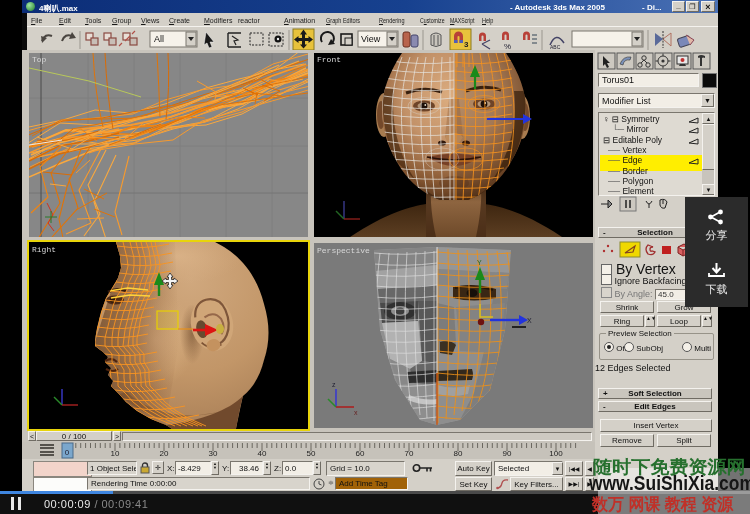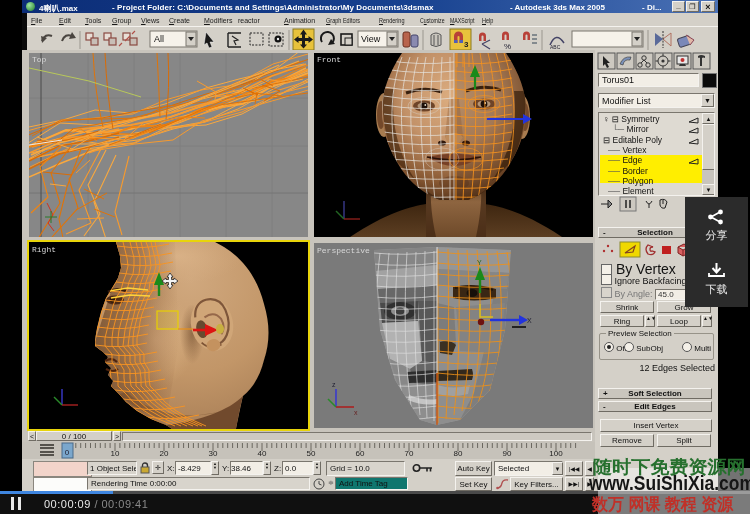--- a/index.html
+++ b/index.html
@@ -7,21 +7,20 @@
 .btn{position:absolute;background:#d4d0c8;border-top:1px solid #f4f2ee;border-left:1px solid #f4f2ee;border-right:1px solid #6f6b63;border-bottom:1px solid #6f6b63;font-size:8px;color:#111;text-align:center;box-sizing:border-box}
 .inset{position:absolute;background:#e9e5dd;border-top:1px solid #7a766e;border-left:1px solid #7a766e;border-right:1px solid #f4f2ee;border-bottom:1px solid #f4f2ee;font-size:8px;color:#111;box-sizing:border-box}
 .lbl{position:absolute;font-size:8px;color:#111;white-space:nowrap}
 .mnu{position:absolute;font-size:7px;font-weight:normal;color:#1a1a1a;white-space:nowrap;top:3.5px;letter-spacing:0}
 </style></head>
 <body>
 
 <div class="abs" style="left:22px;top:0;width:696px;height:13px;background:linear-gradient(90deg,#0c2d77 0%,#17418f 55%,#4a71b5 100%)">
  <div class="abs" style="left:4px;top:2px;width:9px;height:9px;border-radius:50%;background:radial-gradient(circle at 35% 35%,#9fe7a0,#1c7a28)"></div>
  <div class="abs" style="left:17px;top:2.5px;font-size:8px;font-weight:bold;color:#fff">4喇叭.max</div>
- <div class="abs" style="left:90px;top:2.5px;font-size:8px;font-weight:bold;color:#fff;letter-spacing:.1px">- Project Folder: C:\Documents and Settings\Administrator\My Documents\3dsmax</div>
  <div class="abs" style="left:488px;top:2.5px;font-size:8px;font-weight:bold;color:#fff">- Autodesk 3ds Max 2005</div>
  <div class="abs" style="left:620px;top:2.5px;font-size:8px;font-weight:bold;color:#fff">- Di...</div>
  <div class="btn" style="left:650px;top:1px;width:13px;height:11px;line-height:8px;font-weight:bold">_</div>
  <div class="btn" style="left:664px;top:1px;width:13px;height:11px;line-height:10px;font-size:7px">❐</div>
  <div class="btn" style="left:679px;top:1px;width:14px;height:11px;line-height:10px;font-weight:bold;font-size:9px">×</div>
 </div>
 
 <div class="abs" style="left:22px;top:13px;width:696px;height:13px;background:#d4d0c8">
  <div class="mnu" style="left:9px"><u>F</u>ile</div>
  <div class="mnu" style="left:37px"><u>E</u>dit</div>
@@ -456,21 +455,21 @@
  <div class="abs" style="left:107px;top:23px;width:13px;height:13px;background:#0a0a0a;border:1px solid #777"></div>
 
  <div class="inset" style="left:3px;top:43px;width:117px;height:15px;background:#f2eee6;line-height:14px;padding-left:3px;font-size:9px">Modifier List</div>
  <div class="btn" style="left:106px;top:44px;width:13px;height:13px;line-height:12px;font-size:7px">▼</div>
 
  <div class="inset" style="left:3px;top:62px;width:117px;height:84px;background:#dedad2;overflow:hidden">
   <div class="abs" style="left:1px;top:1px;width:102px;height:10px;font-size:8.5px;color:#111"><span style="margin-left:3px">♀</span> ⊟ Symmetry</div>
   <div class="abs" style="left:1px;top:11px;width:102px;height:10px;font-size:8.5px;color:#111"><span style="margin-left:12px;color:#555">└─</span> Mirror</div>
   <div class="abs" style="left:1px;top:22px;width:102px;height:10px;font-size:8.5px;color:#111"><span style="margin-left:3px">⊟</span> Editable Poly</div>
   <div class="abs" style="left:1px;top:32px;width:102px;height:10px;font-size:8.5px;color:#111"><span style="margin-left:8px;color:#555">──</span> Vertex</div>
-  <div class="abs" style="left:1px;top:42px;width:102px;height:28px;font-size:8.5px;color:#111;background:#ffee00"><span style="margin-left:8px;color:#555">──</span> Edge</div>
+  <div class="abs" style="left:1px;top:42px;width:102px;height:16px;font-size:8.5px;color:#111;background:#ffee00"><span style="margin-left:8px;color:#555">──</span> Edge</div>
   <div class="abs" style="left:1px;top:53px;width:102px;height:10px;font-size:8.5px;color:#111"><span style="margin-left:8px;color:#555">──</span> Border</div>
   <div class="abs" style="left:1px;top:63px;width:102px;height:10px;font-size:8.5px;color:#111"><span style="margin-left:8px;color:#555">──</span> Polygon</div>
   <div class="abs" style="left:1px;top:73px;width:102px;height:10px;font-size:8.5px;color:#111"><span style="margin-left:8px;color:#555">──</span> Element</div>
   <svg class="abs" style="left:88px;top:2px" width="14" height="76" viewBox="0 0 14 76">
         <g fill="none" stroke="#222" stroke-width="1">
           <path d="M2 7 L11 3 L11 8 Z M2 17 L11 13 L11 18 Z M2 28 L11 24 L11 29 Z M2 48 L11 44 L11 49 Z"></path>
         </g>
       </svg>
   <div class="abs" style="left:103px;top:0;width:13px;height:82px;background:#c8c4bc">
    <div class="btn" style="left:0;top:0;width:13px;height:11px;line-height:10px;font-size:6px">▲</div>
@@ -515,21 +514,21 @@
  <div class="btn" style="left:50px;top:265px;width:10px;height:12px;font-size:5px;line-height:5px">▲▼</div>
  <div class="btn" style="left:62px;top:265px;width:44px;height:12px;line-height:11px">Loop</div>
  <div class="btn" style="left:107px;top:265px;width:10px;height:12px;font-size:5px;line-height:5px">▲▼</div>
 
  <div class="abs" style="left:4px;top:283px;width:113px;height:25px;border:1px solid #979389;border-radius:2px">
   <div class="abs" style="left:6px;top:-5px;background:#d4d0c8;padding:0 2px;font-size:8px;color:#111">Preview Selection</div>
   <div class="abs" style="left:4px;top:8px;font-size:8px;color:#111"><span style="display:inline-block;width:8px;height:8px;border-radius:50%;background:#f4f0e8;border:1px solid #555;vertical-align:-1px;position:relative"><span style="position:absolute;left:2px;top:2px;width:4px;height:4px;border-radius:50%;background:#222"></span></span> Off</div>
   <div class="abs" style="left:24px;top:8px;font-size:8px;color:#111"><span style="display:inline-block;width:8px;height:8px;border-radius:50%;background:#f4f0e8;border:1px solid #555;vertical-align:-1px"></span> SubObj</div>
   <div class="abs" style="left:82px;top:8px;font-size:8px;color:#111"><span style="display:inline-block;width:8px;height:8px;border-radius:50%;background:#f4f0e8;border:1px solid #555;vertical-align:-1px"></span> Multi</div>
  </div>
- <div class="abs" style="left:0;top:313px;width:120px;text-align:right;font-size:9px;color:#111">12 Edges Selected</div>
+ <div class="abs" style="left:0;top:313px;width:120px;text-align:left;font-size:9px;color:#111">12 Edges Selected</div>
 
  <div class="btn" style="left:3px;top:338px;width:114px;height:11px;line-height:10px;font-weight:bold;font-size:8px;background:#c9c5bd"><span style="position:absolute;left:4px">+</span>Soft Selection</div>
  <div class="btn" style="left:3px;top:351px;width:114px;height:11px;line-height:10px;font-weight:bold;font-size:8px;background:#c9c5bd"><span style="position:absolute;left:4px">-</span>Edit Edges</div>
  <div class="btn" style="left:5px;top:369px;width:112px;height:13px;line-height:12px">Insert Vertex</div>
  <div class="btn" style="left:5px;top:384px;width:54px;height:13px;line-height:12px">Remove</div>
  <div class="btn" style="left:62px;top:384px;width:54px;height:13px;line-height:12px">Split</div>
 </div>
 
 <div class="abs" style="left:22px;top:431px;width:573px;height:11px;background:#c8c4bc">
  <div class="btn" style="left:6px;top:0px;width:8px;height:10px;line-height:9px;font-size:7px">&lt;</div>
@@ -568,37 +567,37 @@
  <div class="inset" style="left:65px;top:2px;width:50px;height:14px;line-height:13px;padding-left:2px;background:#d8d4cc;overflow:hidden;white-space:nowrap">1 Object Selecte</div>
  <svg class="abs" style="left:118px;top:3px" width="10" height="12" viewBox="0 0 10 12">
       <path d="M2.5 5 V3.5 Q2.5 1 5 1 Q7.5 1 7.5 3.5 V5" fill="none" stroke="#333" stroke-width="1.4"></path>
       <rect x="1" y="5" width="8" height="6" fill="#caa832" stroke="#555"></rect>
     </svg>
  <div class="btn" style="left:130px;top:2px;width:12px;height:13px;line-height:12px;font-size:7px">✛</div>
  <div class="lbl" style="left:145px;top:5px">X:</div>
  <div class="inset" style="left:153px;top:2px;width:36px;height:14px;line-height:13px;padding-left:2px;background:#f2eee6">-8.429</div>
  <div class="btn" style="left:189px;top:2px;width:8px;height:14px;font-size:4px;line-height:4px">▲<br>▼</div>
  <div class="lbl" style="left:200px;top:5px">Y:</div>
- <div class="inset" style="left:208px;top:2px;width:33px;height:14px;line-height:13px;padding-left:0;background:#f2eee6">38.46</div>
+ <div class="inset" style="left:208px;top:2px;width:33px;height:14px;line-height:13px;padding-left:8px;background:#f2eee6">38.46</div>
  <div class="btn" style="left:241px;top:2px;width:8px;height:14px;font-size:4px;line-height:4px">▲<br>▼</div>
  <div class="lbl" style="left:252px;top:5px">Z:</div>
  <div class="inset" style="left:260px;top:2px;width:31px;height:14px;line-height:13px;padding-left:2px;background:#f2eee6">0.0</div>
  <div class="btn" style="left:291px;top:2px;width:8px;height:14px;font-size:4px;line-height:4px">▲<br>▼</div>
  <div class="inset" style="left:304px;top:2px;width:79px;height:15px;line-height:13px;padding-left:3px;background:#d8d4cc">Grid = 10.0</div>
  <svg class="abs" style="left:390px;top:4px" width="22" height="10" viewBox="0 0 22 10">
       <circle cx="4.5" cy="5" r="3.2" fill="none" stroke="#222" stroke-width="1.6"></circle>
       <path d="M8 5 H20 M15 5 V8.5 M18.5 5 V8.5" stroke="#222" stroke-width="1.6" fill="none"></path>
     </svg>
  <div class="inset" style="left:65px;top:18px;width:223px;height:13px;line-height:12px;padding-left:3px;background:#d8d4cc">Rendering Time  0:00:00</div>
  <svg class="abs" style="left:291px;top:19px" width="13" height="12" viewBox="0 0 13 12">
       <circle cx="6" cy="6" r="5" fill="none" stroke="#444" stroke-width="1"></circle>
       <path d="M6 3 V6 L8.5 7" stroke="#444" fill="none"></path>
     </svg>
  <div class="lbl" style="left:306px;top:20px;color:#555;font-size:7px">≑</div>
- <div class="inset" style="left:313px;top:18px;width:73px;height:13px;line-height:12px;padding-left:3px;background:#0f766e">Add Time Tag</div>
+ <div class="inset" style="left:313px;top:18px;width:73px;height:13px;line-height:12px;padding-left:3px;background:#a16207">Add Time Tag</div>
  <div class="btn" style="left:433px;top:2px;width:37px;height:15px;line-height:14px">Auto Key</div>
  <div class="inset" style="left:472px;top:2px;width:69px;height:15px;line-height:14px;padding-left:3px;background:#f2eee6">Selected</div>
  <div class="btn" style="left:530px;top:3px;width:11px;height:13px;line-height:12px;font-size:6px">▼</div>
  <div class="btn" style="left:543px;top:2px;width:18px;height:15px;line-height:14px;font-size:6px">|◀◀</div>
  <div class="btn" style="left:563px;top:2px;width:9px;height:15px;line-height:14px;font-size:6px">◀</div>
  <div class="btn" style="left:433px;top:18px;width:37px;height:14px;line-height:13px">Set Key</div>
  <svg class="abs" style="left:474px;top:19px" width="13" height="12" viewBox="0 0 13 12">
       <path d="M1 10 Q5 10 6 5 Q7 1 12 2" fill="none" stroke="#b05050" stroke-width="1.3"></path>
       <circle cx="1.5" cy="10" r="1.3" fill="#b05050"></circle>
     </svg>

